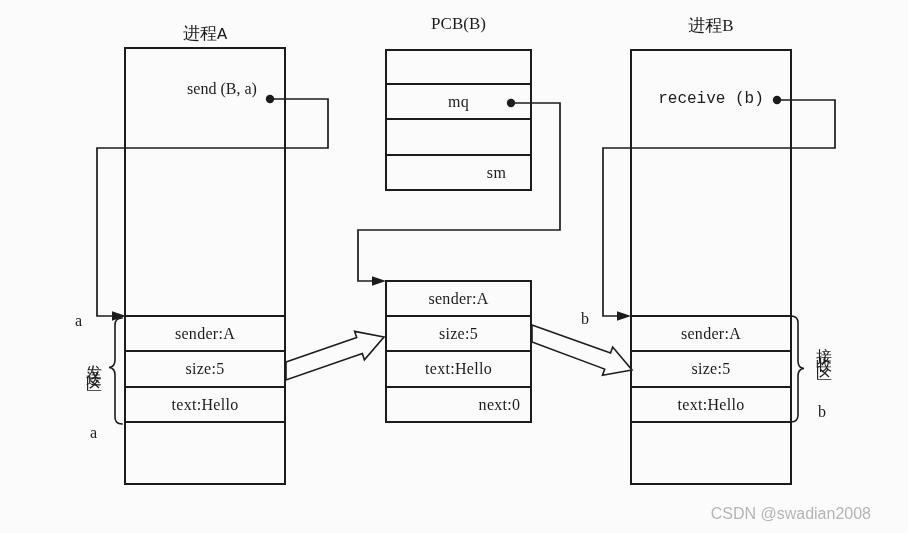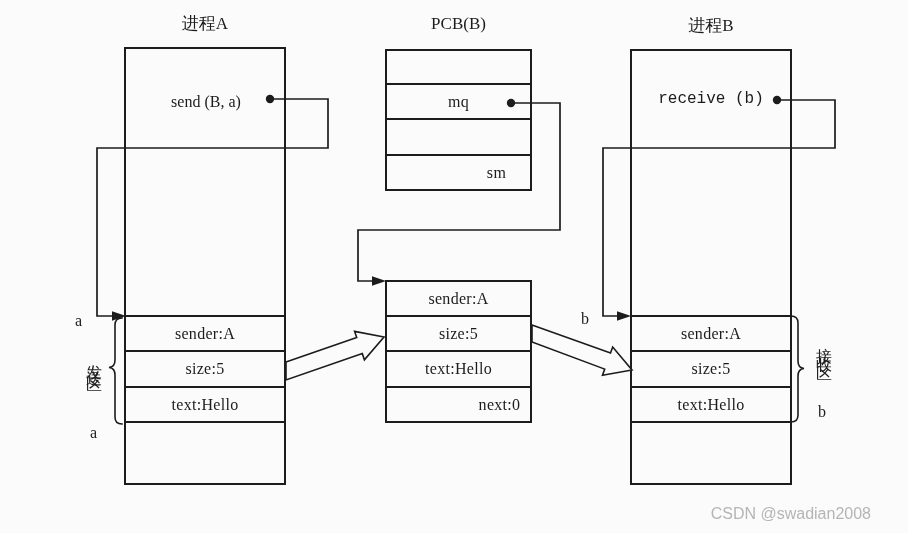--- a/index.html
+++ b/index.html
@@ -93,25 +93,25 @@
       <circle cx="270" cy="99" r="4.2"></circle>
       <circle cx="777" cy="100" r="4.2"></circle>
       <circle cx="511" cy="103" r="4.2"></circle>
 
       <polygon points="126,316 112,311.3 112,320.7"></polygon>
       <polygon points="631,316 617,311.3 617,320.7"></polygon>
       <polygon points="386,281 372,276.3 372,285.7"></polygon>
     </g>
   </svg>
 
-  <div class="lbl box-title" style="left:125px;top:12px;width:160px;">进程A</div>
+  <div class="lbl box-title" style="left:125px;top:22px;width:160px;font-family:Liberation Mono, monospace;">进程A</div>
   <div class="lbl box-title" style="left:386px;top:14px;width:145px;">PCB(B)</div>
   <div class="lbl box-title" style="left:631px;top:14px;width:160px;">进程B</div>
 
-  <div class="call-cell" style="left:125px;top:84px;width:162px;height:36px;">send (B, a)</div>
+  <div class="call-cell" style="left:125px;top:71px;width:162px;height:36px;padding-left:16px;">send (B, a)</div>
   <div class="call-cell" style="left:631px;top:81px;width:160px;height:36px;font-family:Liberation Mono, monospace;">receive (b)</div>
 
   <div class="row" style="left:386px;top:84px;width:145px;height:35px;">mq</div>
   <div class="row" style="left:386px;top:155px;width:145px;height:35px;padding-left:38px;">sm</div>
 
   <div class="row" style="left:386px;top:281px;width:145px;height:35px;">sender:A</div>
   <div class="row" style="left:386px;top:316px;width:145px;height:35px;">size:5</div>
   <div class="row" style="left:386px;top:351px;width:145px;height:36px;">text:Hello</div>
   <div class="row" style="left:386px;top:387px;width:145px;height:35px;padding-left:41px;">next:0</div>
 

